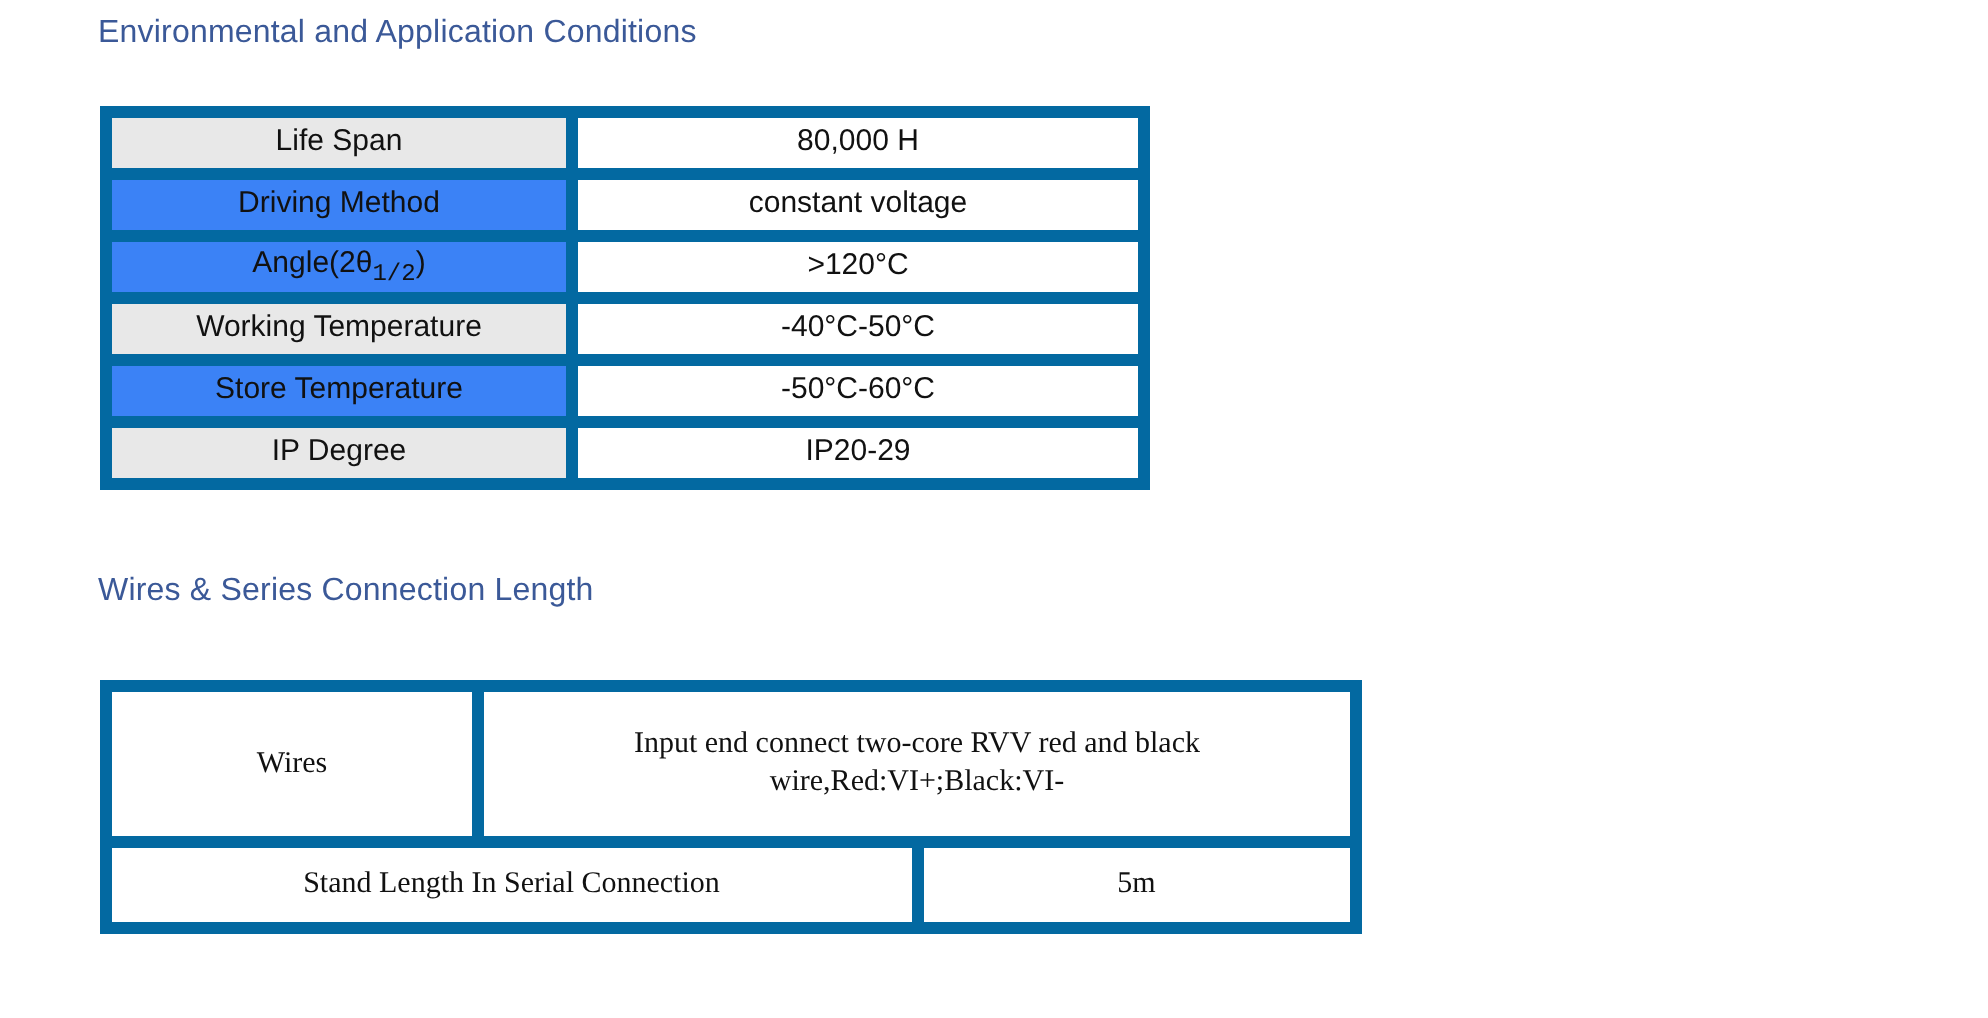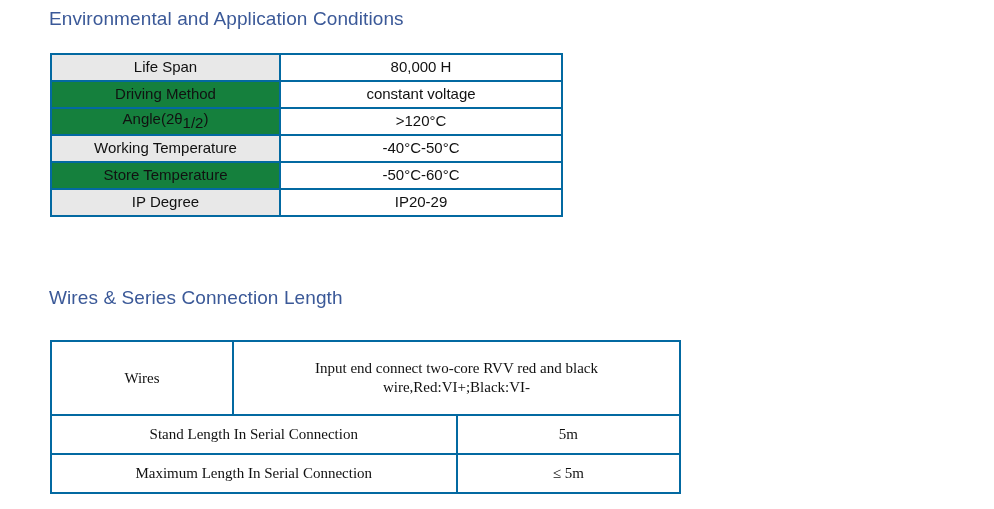--- a/index.html
+++ b/index.html
@@ -11,59 +11,60 @@
     height: 509px;
     background: #ffffff;
     font-family: "Liberation Sans", sans-serif;
     color: #1a1a1a;
     overflow: hidden;
     position: relative;
   }
 
   .section-heading {
     position: absolute;
-    font-size: 19px;
+    font-size: 16px;
     font-weight: 400;
     color: #3b5998;
     letter-spacing: 0.1px;
     white-space: nowrap;
   }
 
   #heading-env { left: 49px; top: 8px; }
   #heading-wires { left: 49px; top: 287px; }
 
   
   table.spec {
     position: absolute;
     border-collapse: collapse;
     table-layout: fixed;
     background: #ffffff;
   }
   table.spec td {
-    border: 2px solid #0369a1;
+    border: 6px solid #0369a1;
     text-align: center;
     vertical-align: middle;
     font-size: 15px;
     color: #111111;
     padding: 0;
     line-height: 1.25;
   }
 
   
   #table-env { left: 50px; top: 53px; width: 507px; }
   #table-env td { height: 25px; }
   #table-env td.label { width: 227px; }
   #table-env td.value { width: 280px; }
   #table-env tr.shaded td.label { background: #e8e8e8; }
-  #table-env tr.plain td.label { background: #15803d; }
+  #table-env tr.plain td.label { background: #3b82f6; }
 
   .sub {
-    font-size: 15px;
+    font-size: 12px;
     vertical-align: sub;
     letter-spacing: 0;
+    font-family: Liberation Mono, monospace;
   }
 
   
   #table-wires { left: 50px; top: 340px; width: 631px; font-family: Liberation Serif, serif; }
   #table-wires td { font-size: 15px; }
   #table-wires td.wires-label { width: 180px; height: 72px; }
   #table-wires td.wires-desc { height: 72px; text-align: center; }
   #table-wires td.row-label { height: 37px; }
   #table-wires td.row-value { width: 245px; height: 37px; }
   .desc-text { padding: 0 10px; }
@@ -110,18 +111,14 @@
       <td class="wires-label">Wires</td>
       <td class="wires-desc" colspan="2">
         <div class="desc-text">Input end connect two-core RVV red and black</div>
         <div class="desc-text">wire,Red:VI+;Black:VI-</div>
       </td>
     </tr>
     <tr>
       <td class="row-label" colspan="2">Stand Length In Serial Connection</td>
       <td class="row-value">5m</td>
     </tr>
-    <tr>
-      <td class="row-label" colspan="2">Maximum Length In Serial Connection</td>
-      <td class="row-value">≤ 5m</td>
-    </tr>
   </tbody>
 </table>
 
 </body></html>

